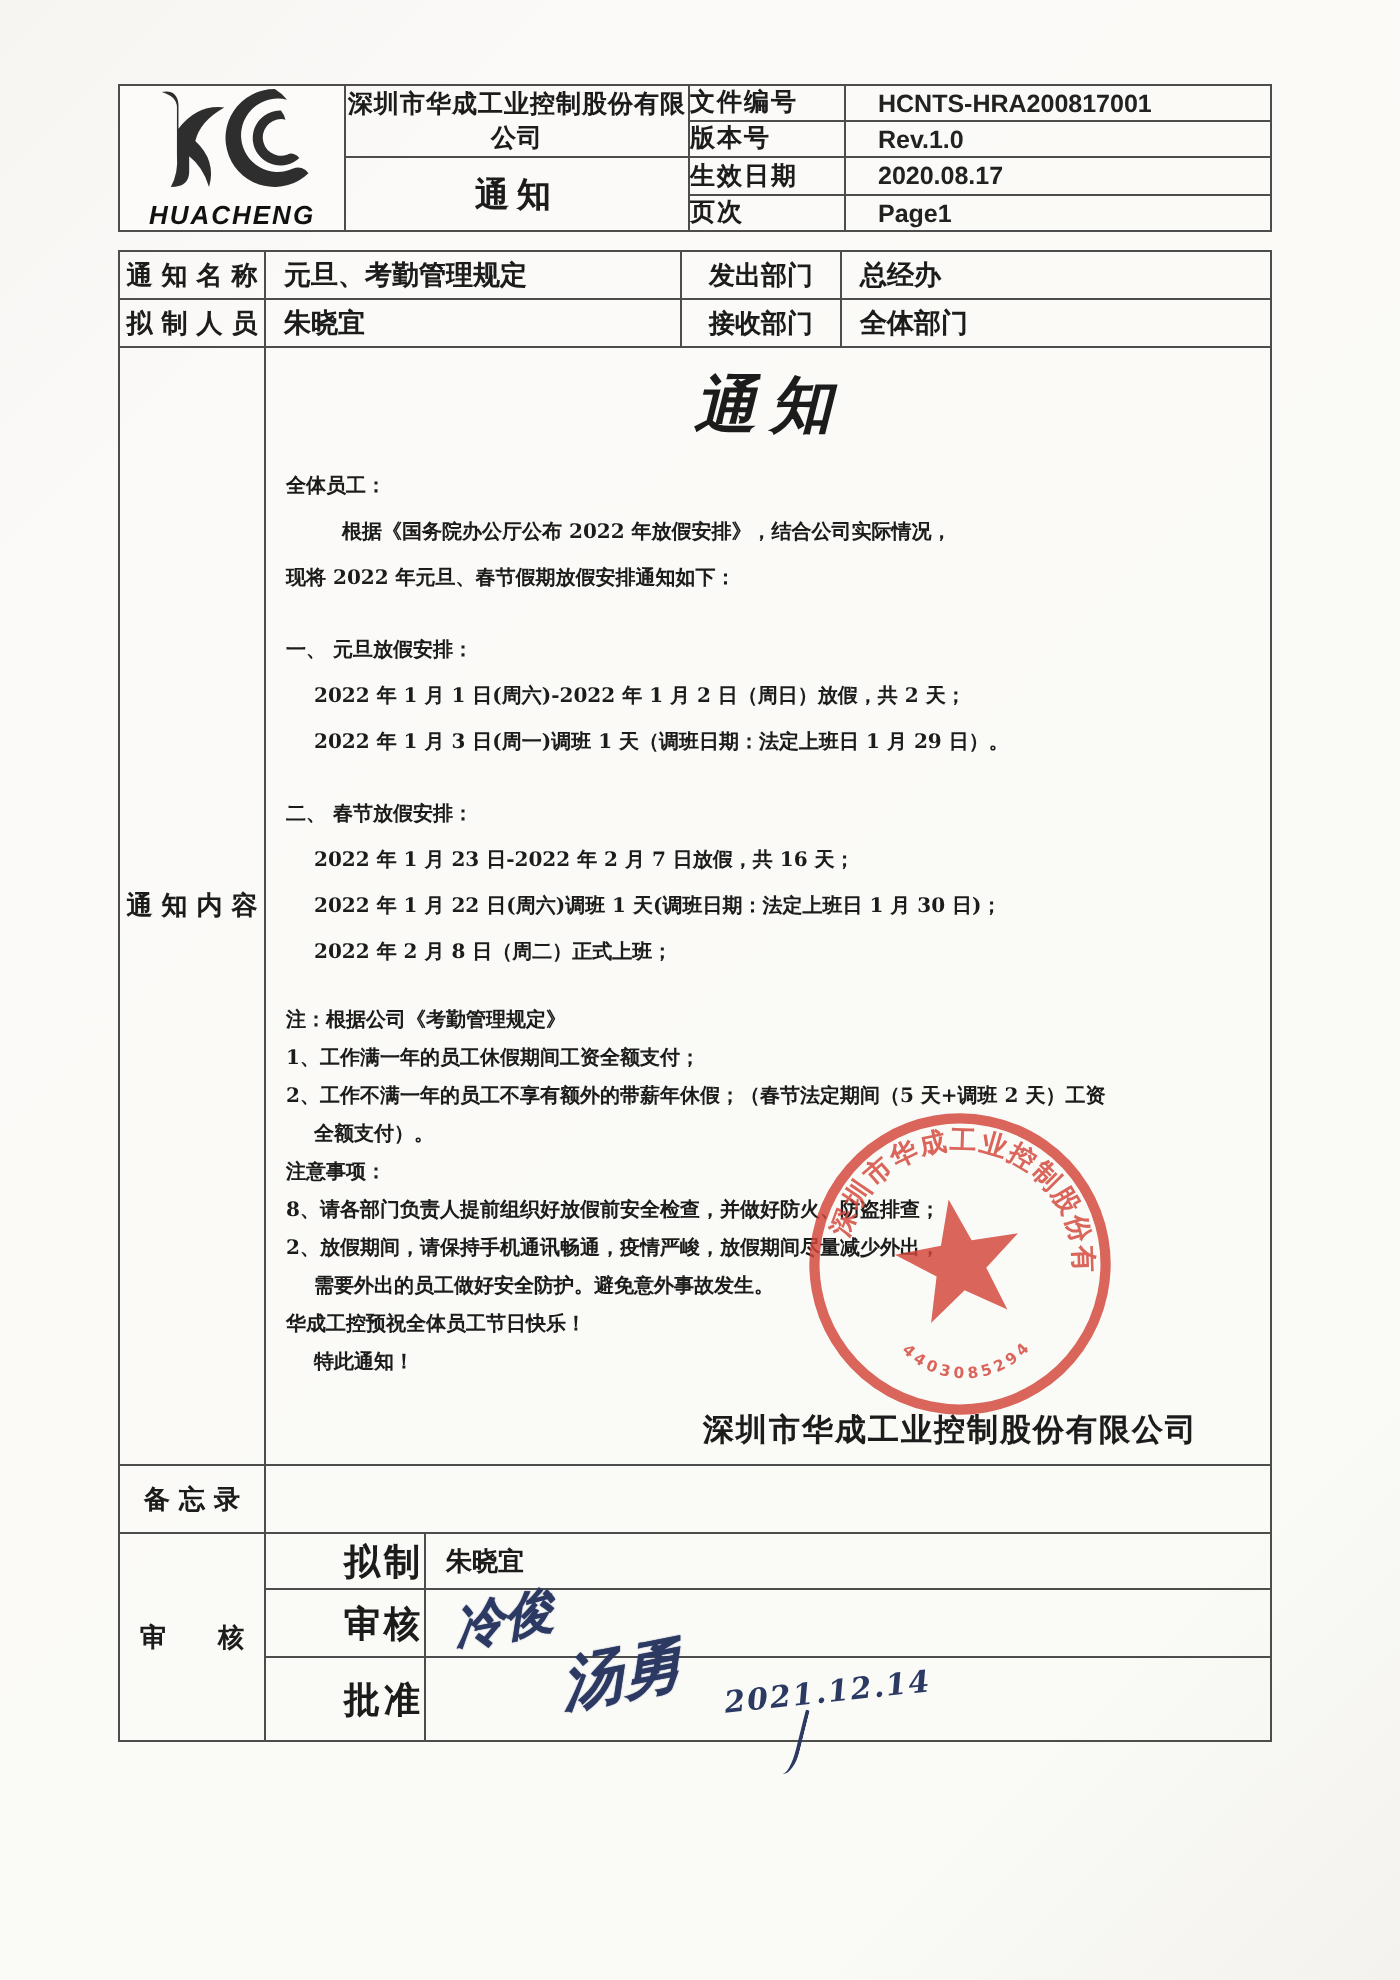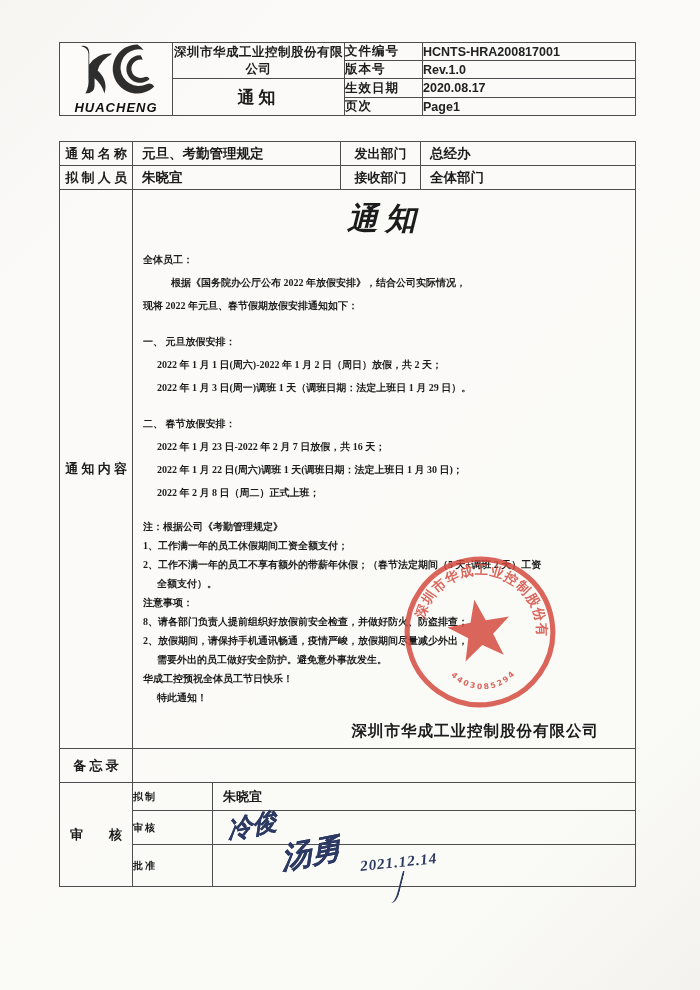--- a/index.html
+++ b/index.html
@@ -18,38 +18,38 @@
   td { border:1px solid #4d4d4d; vertical-align:middle; overflow:visible; }
 
   
   .hdr { width:576px; }
   .hdr td { height:18px; }
   .logo-cell { width:113px; text-align:center; vertical-align:middle; background:#fcfbf9;font-style:italic; }
   .logo-text { font-family:"Liberation Sans",sans-serif; font-weight:bold; font-size:13px; letter-spacing:1px; color:#111; margin-top:1px; }
   .company-cell { width:172px; text-align:center; font-weight:700; font-size:12.5px; letter-spacing:.5px; }
   .doctype-cell { text-align:center; font-weight:700; font-size:17px; letter-spacing:4px; }
   .meta-label { width:78px; text-align:left; font-weight:700; font-size:12.5px; letter-spacing:1px; }
-  .meta-value { width:213px; font-family:"Liberation Sans",sans-serif; font-weight:bold; font-size:12.5px; padding-left:0; color:#222; }
+  .meta-value { width:213px; font-family:"Liberation Sans",sans-serif; font-weight:bold; font-size:12.5px; padding-left:16px; color:#222; }
 
   
-  .main { width:576px; margin-top:25px;font-family:Liberation Serif, serif; }
+  .main { width:576px; margin-top:9px; }
   .lbl { text-align:center; font-weight:700; font-size:13px; color:#1c1c1c; }
   .info-row td { height:24px; }
   .info-val { padding-left:9px; font-weight:700; font-size:13.5px; }
   .content-cell { vertical-align:top; padding:6px 8px 4px 10px; position:relative; }
   .doc-title { text-align:center; font-size:31px; font-weight:700; font-style:italic; letter-spacing:7px; padding:2px 0 8px 0; }
   .doc-line { font-size:10px; line-height:23px; font-weight:600; }
   .tight { line-height:19px; }
   .indent1 { padding-left:14px; }
   .indent2 { text-indent:28px; }
   .gap { margin-top:13px; }
   .doc-sign { text-align:right; font-size:15.5px; font-weight:700; letter-spacing:1px; padding:14px 28px 2px 0; }
   .memo-row td { height:34px; }
   .appr-row td { height:28px; }
-  .sub-lbl { font-weight:700; font-size:10px; text-align:left; letter-spacing:2px; }
+  .sub-lbl { font-weight:700; font-size:18px; text-align:right; letter-spacing:2px; }
   .appr-val { padding-left:10px; font-weight:700; font-size:13px; position:relative; }
 
   
   .sig { display:inline-block; font-style:italic; font-weight:700; color:#2c3a63; transform:rotate(-11deg) skewX(-6deg); text-shadow:0 0 .6px #2c3a63; }
   .sig-shenhe { font-size:25px; position:relative; top:-2px; left:4px; }
   .sig-pizhun { font-size:30px; position:relative; top:-12px; left:58px; }
   .sig-date { display:inline-block; font-style:italic; font-weight:700; color:#2c3a63; font-size:15px; transform:rotate(-6deg); position:relative; top:-8px; left:74px; letter-spacing:1px; }
   .sig-stroke { position:absolute; left:174px; top:24px; width:14px; height:34px; border-right:2px solid #2c3a63; transform:rotate(14deg); border-radius:0 0 40% 0; }
 
   

